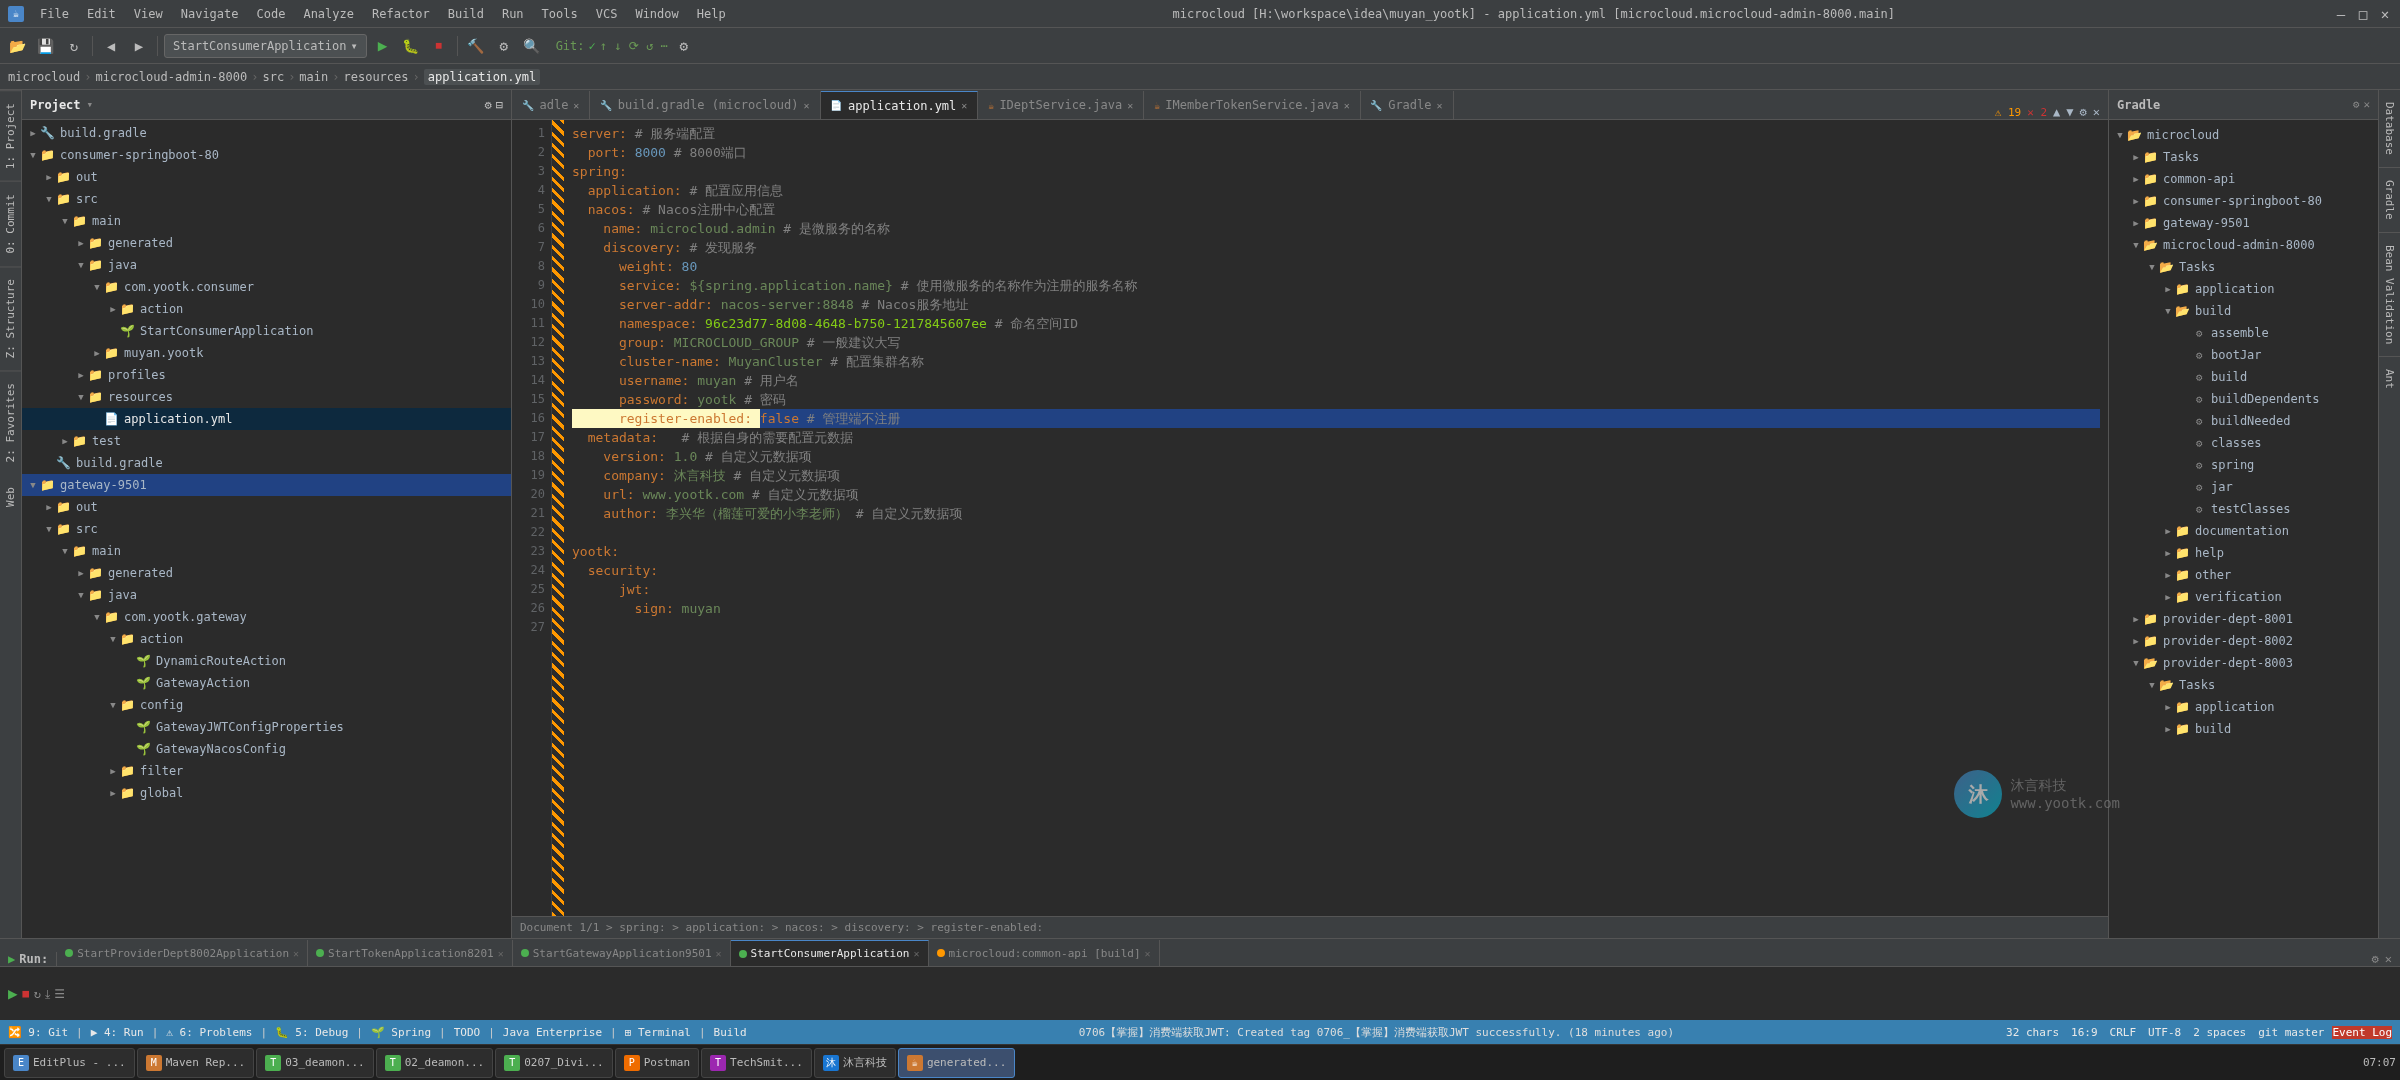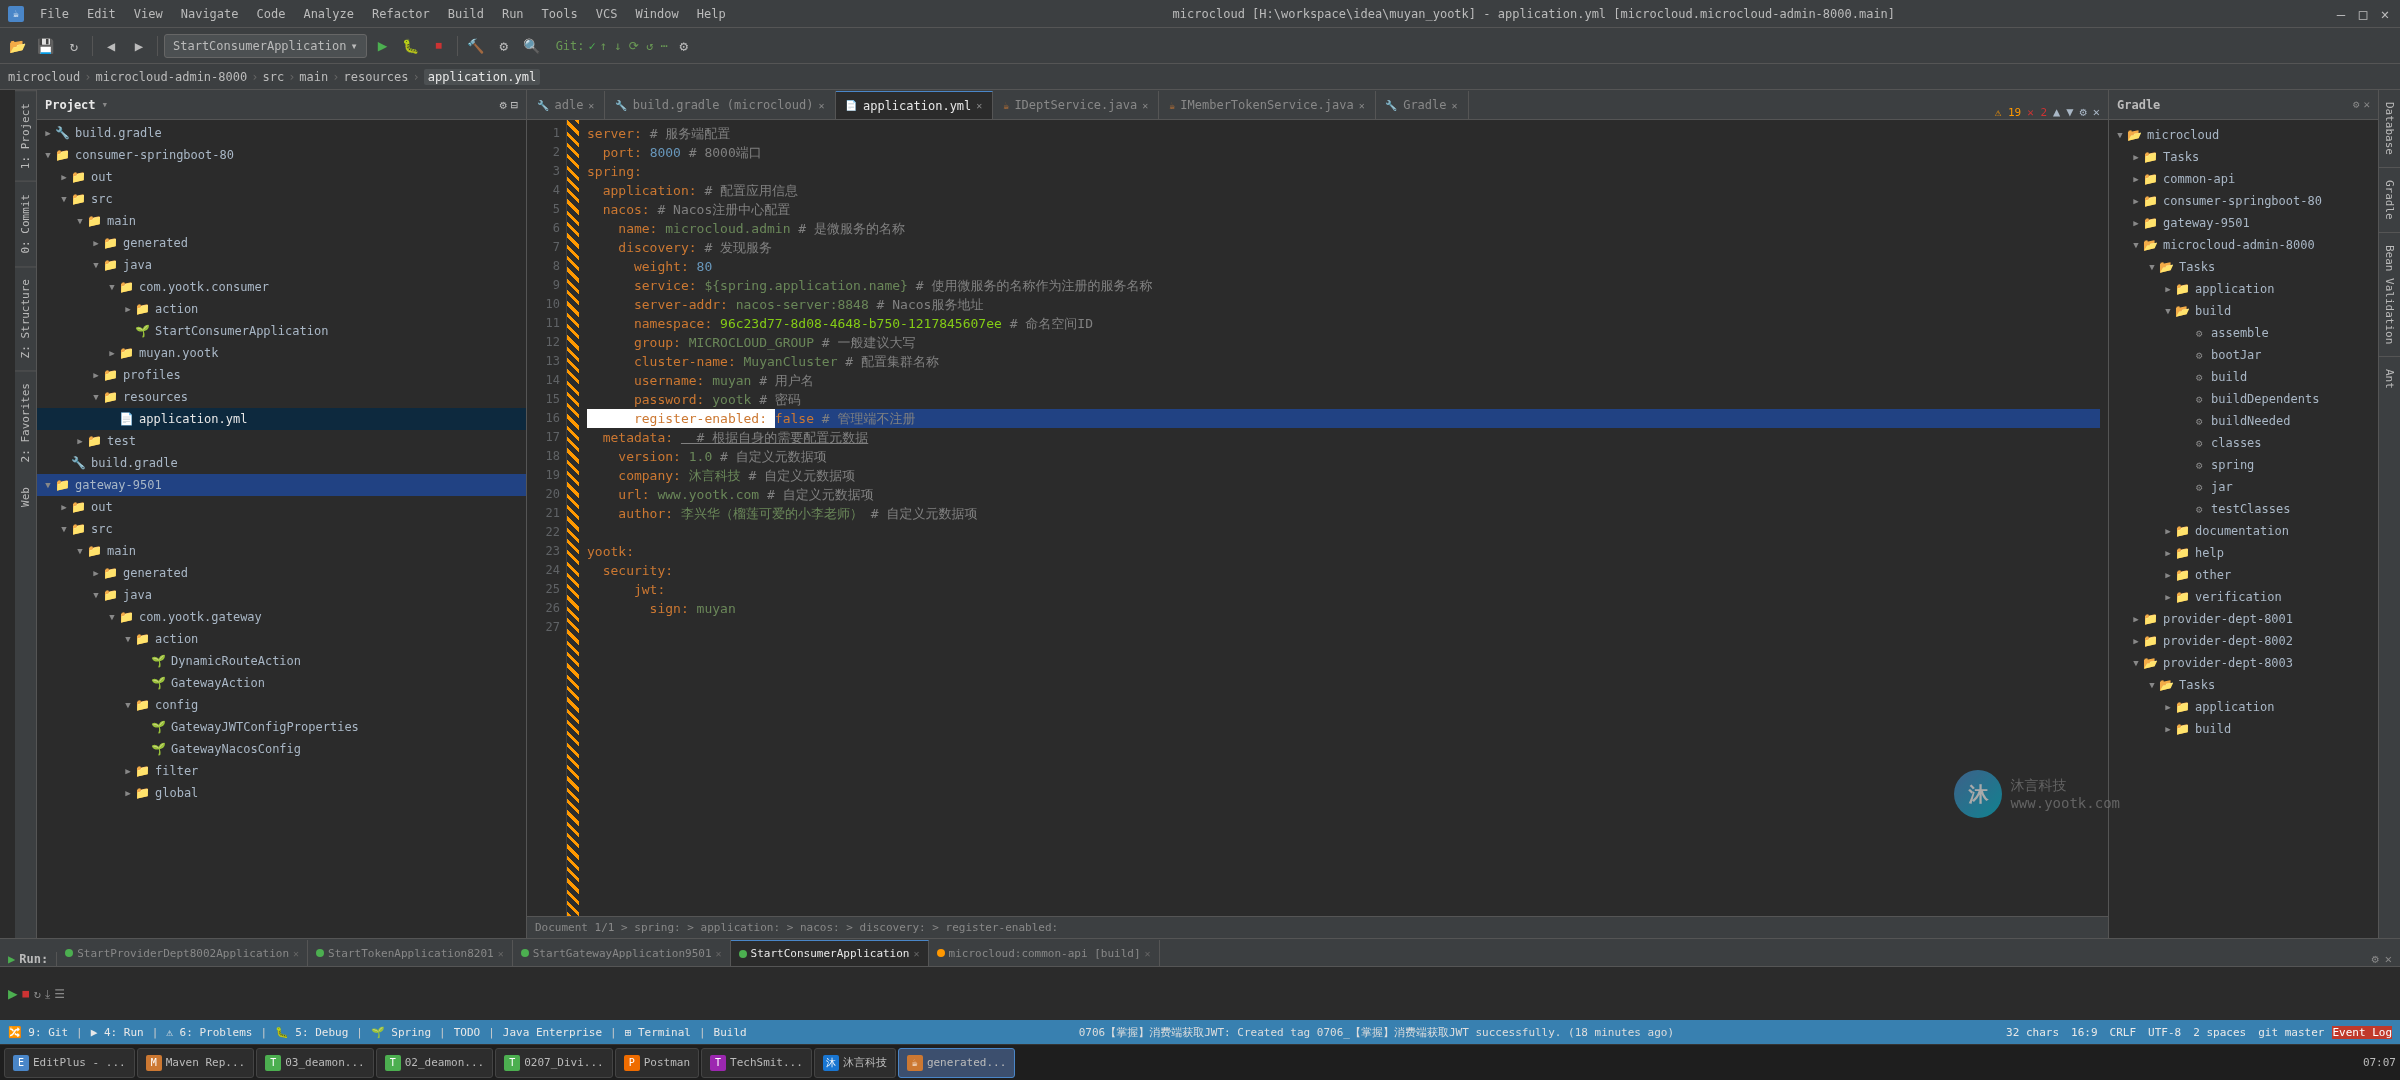--- a/index.html
+++ b/index.html
@@ -109,21 +109,20 @@
     }
     .breadcrumb-item { color: #bbb; }
     .breadcrumb-sep { color: #666; }
     .breadcrumb-item.active { color: #e8e8e8; background: #4c5052; padding: 1px 4px; border-radius: 2px; }
 
     
     .main-area {
       flex: 1;
       display: flex;
       overflow: hidden;
-      margin-left: 15px;
     }
 
     
     .left-panel {
       width: 490px;
       display: flex;
       flex-direction: column;
       border-right: 1px solid #555;
       flex-shrink: 0;
     }
@@ -756,22 +755,22 @@
             <div class="code-line"><span style="color: rgb(204, 120, 50);">    name: </span><span style="color: rgb(106, 135, 89);">microcloud.admin</span><span style="color: rgb(128, 128, 128);"> # 是微服务的名称</span></div>
             <div class="code-line"><span style="color: rgb(204, 120, 50);">    discovery: </span><span style="color: rgb(128, 128, 128);"># 发现服务</span></div>
             <div class="code-line"><span style="color: rgb(204, 120, 50);">      weight: </span><span style="color: rgb(104, 151, 187);">80</span></div>
             <div class="code-line"><span style="color: rgb(204, 120, 50);">      service: </span><span style="color: rgb(106, 135, 89);">${spring.application.name}</span><span style="color: rgb(128, 128, 128);"> # 使用微服务的名称作为注册的服务名称</span></div>
             <div class="code-line"><span style="color: rgb(204, 120, 50);">      server-addr: </span><span style="color: rgb(106, 135, 89);">nacos-server:8848</span><span style="color: rgb(128, 128, 128);"> # Nacos服务地址</span></div>
             <div class="code-line"><span style="color: rgb(204, 120, 50);">      namespace: </span><span style="color: #84cc16;">96c23d77-8d08-4648-b750-1217845607ee</span><span style="color: rgb(128, 128, 128);"> # 命名空间ID</span></div>
             <div class="code-line"><span style="color: rgb(204, 120, 50);">      group: </span><span style="color: rgb(106, 135, 89);">MICROCLOUD_GROUP</span><span style="color: rgb(128, 128, 128);"> # 一般建议大写</span></div>
             <div class="code-line"><span style="color: rgb(204, 120, 50);">      cluster-name: </span><span style="color: rgb(106, 135, 89);">MuyanCluster</span><span style="color: rgb(128, 128, 128);"> # 配置集群名称</span></div>
             <div class="code-line"><span style="color: rgb(204, 120, 50);">      username: </span><span style="color: rgb(106, 135, 89);">muyan</span><span style="color: rgb(128, 128, 128);"> # 用户名</span></div>
             <div class="code-line"><span style="color: rgb(204, 120, 50);">      password: </span><span style="color: rgb(106, 135, 89);">yootk</span><span style="color: rgb(128, 128, 128);"> # 密码</span></div>
-            <div class="code-line highlighted-line"><span style="color: rgb(204, 120, 50); background: #ffffff;">      register-enabled: </span><span style="color: rgb(204, 120, 50); background: rgb(33, 66, 131);">false</span><span style="color: rgb(128, 128, 128);"> # 管理端不注册</span></div>
-            <div class="code-line"><span style="color: rgb(204, 120, 50);">  metadata: </span><span style="color: rgb(128, 128, 128); text-decoration: underline;">  # 根据自身的需要配置元数据</span></div>
+            <div class="code-line highlighted-line"><span style="color: rgb(204, 120, 50); background: #fef9c3;">      register-enabled: </span><span style="color: rgb(204, 120, 50); background: rgb(33, 66, 131);">false</span><span style="color: rgb(128, 128, 128);"> # 管理端不注册</span></div>
+            <div class="code-line"><span style="color: rgb(204, 120, 50);">  metadata: </span><span style="color: rgb(128, 128, 128);">  # 根据自身的需要配置元数据</span></div>
             <div class="code-line"><span style="color: rgb(204, 120, 50);">    version: </span><span style="color: rgb(106, 135, 89);">1.0</span><span style="color: rgb(128, 128, 128);"> # 自定义元数据项</span></div>
             <div class="code-line"><span style="color: rgb(204, 120, 50);">    company: </span><span style="color: rgb(106, 135, 89);">沐言科技</span><span style="color: rgb(128, 128, 128);"> # 自定义元数据项</span></div>
             <div class="code-line"><span style="color: rgb(204, 120, 50);">    url: </span><span style="color: rgb(106, 135, 89);">www.yootk.com</span><span style="color: rgb(128, 128, 128);"> # 自定义元数据项</span></div>
             <div class="code-line"><span style="color: rgb(204, 120, 50);">    author: </span><span style="color: rgb(106, 135, 89);">李兴华（榴莲可爱的小李老师）</span><span style="color: rgb(128, 128, 128);"> # 自定义元数据项</span></div>
             <div class="code-line"></div>
             <div class="code-line"><span style="color: rgb(204, 120, 50);">yootk:</span></div>
             <div class="code-line"><span style="color: rgb(204, 120, 50);">  security:</span></div>
             <div class="code-line"><span style="color: rgb(204, 120, 50);">      jwt:</span></div>
             <div class="code-line"><span style="color: rgb(204, 120, 50);">        sign: </span><span style="color: rgb(106, 135, 89);">muyan</span></div>
           </div>

